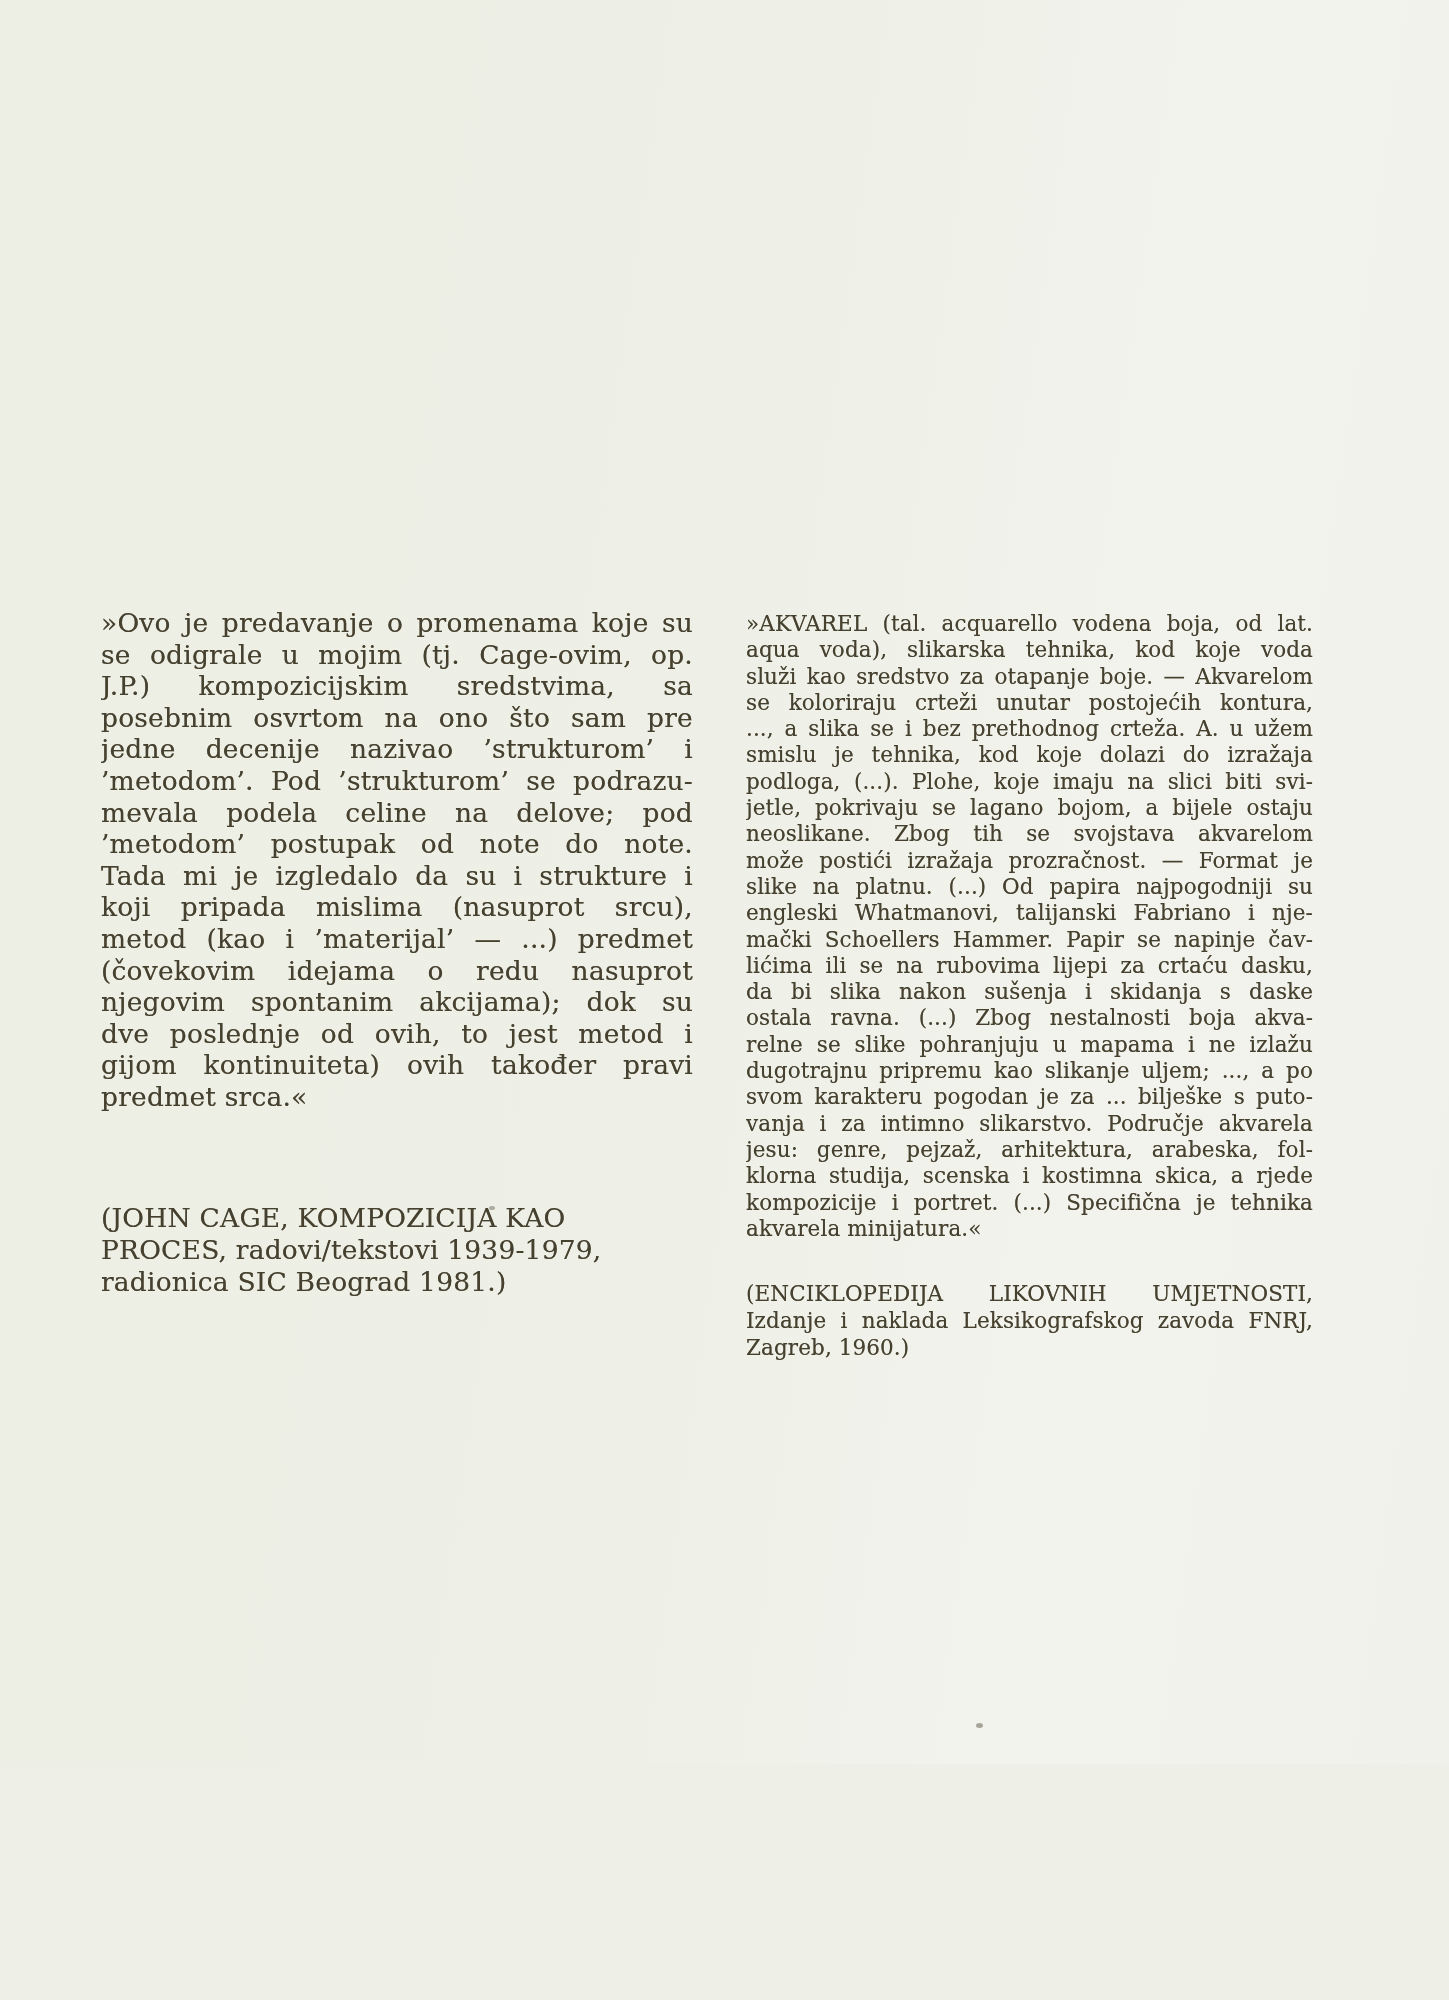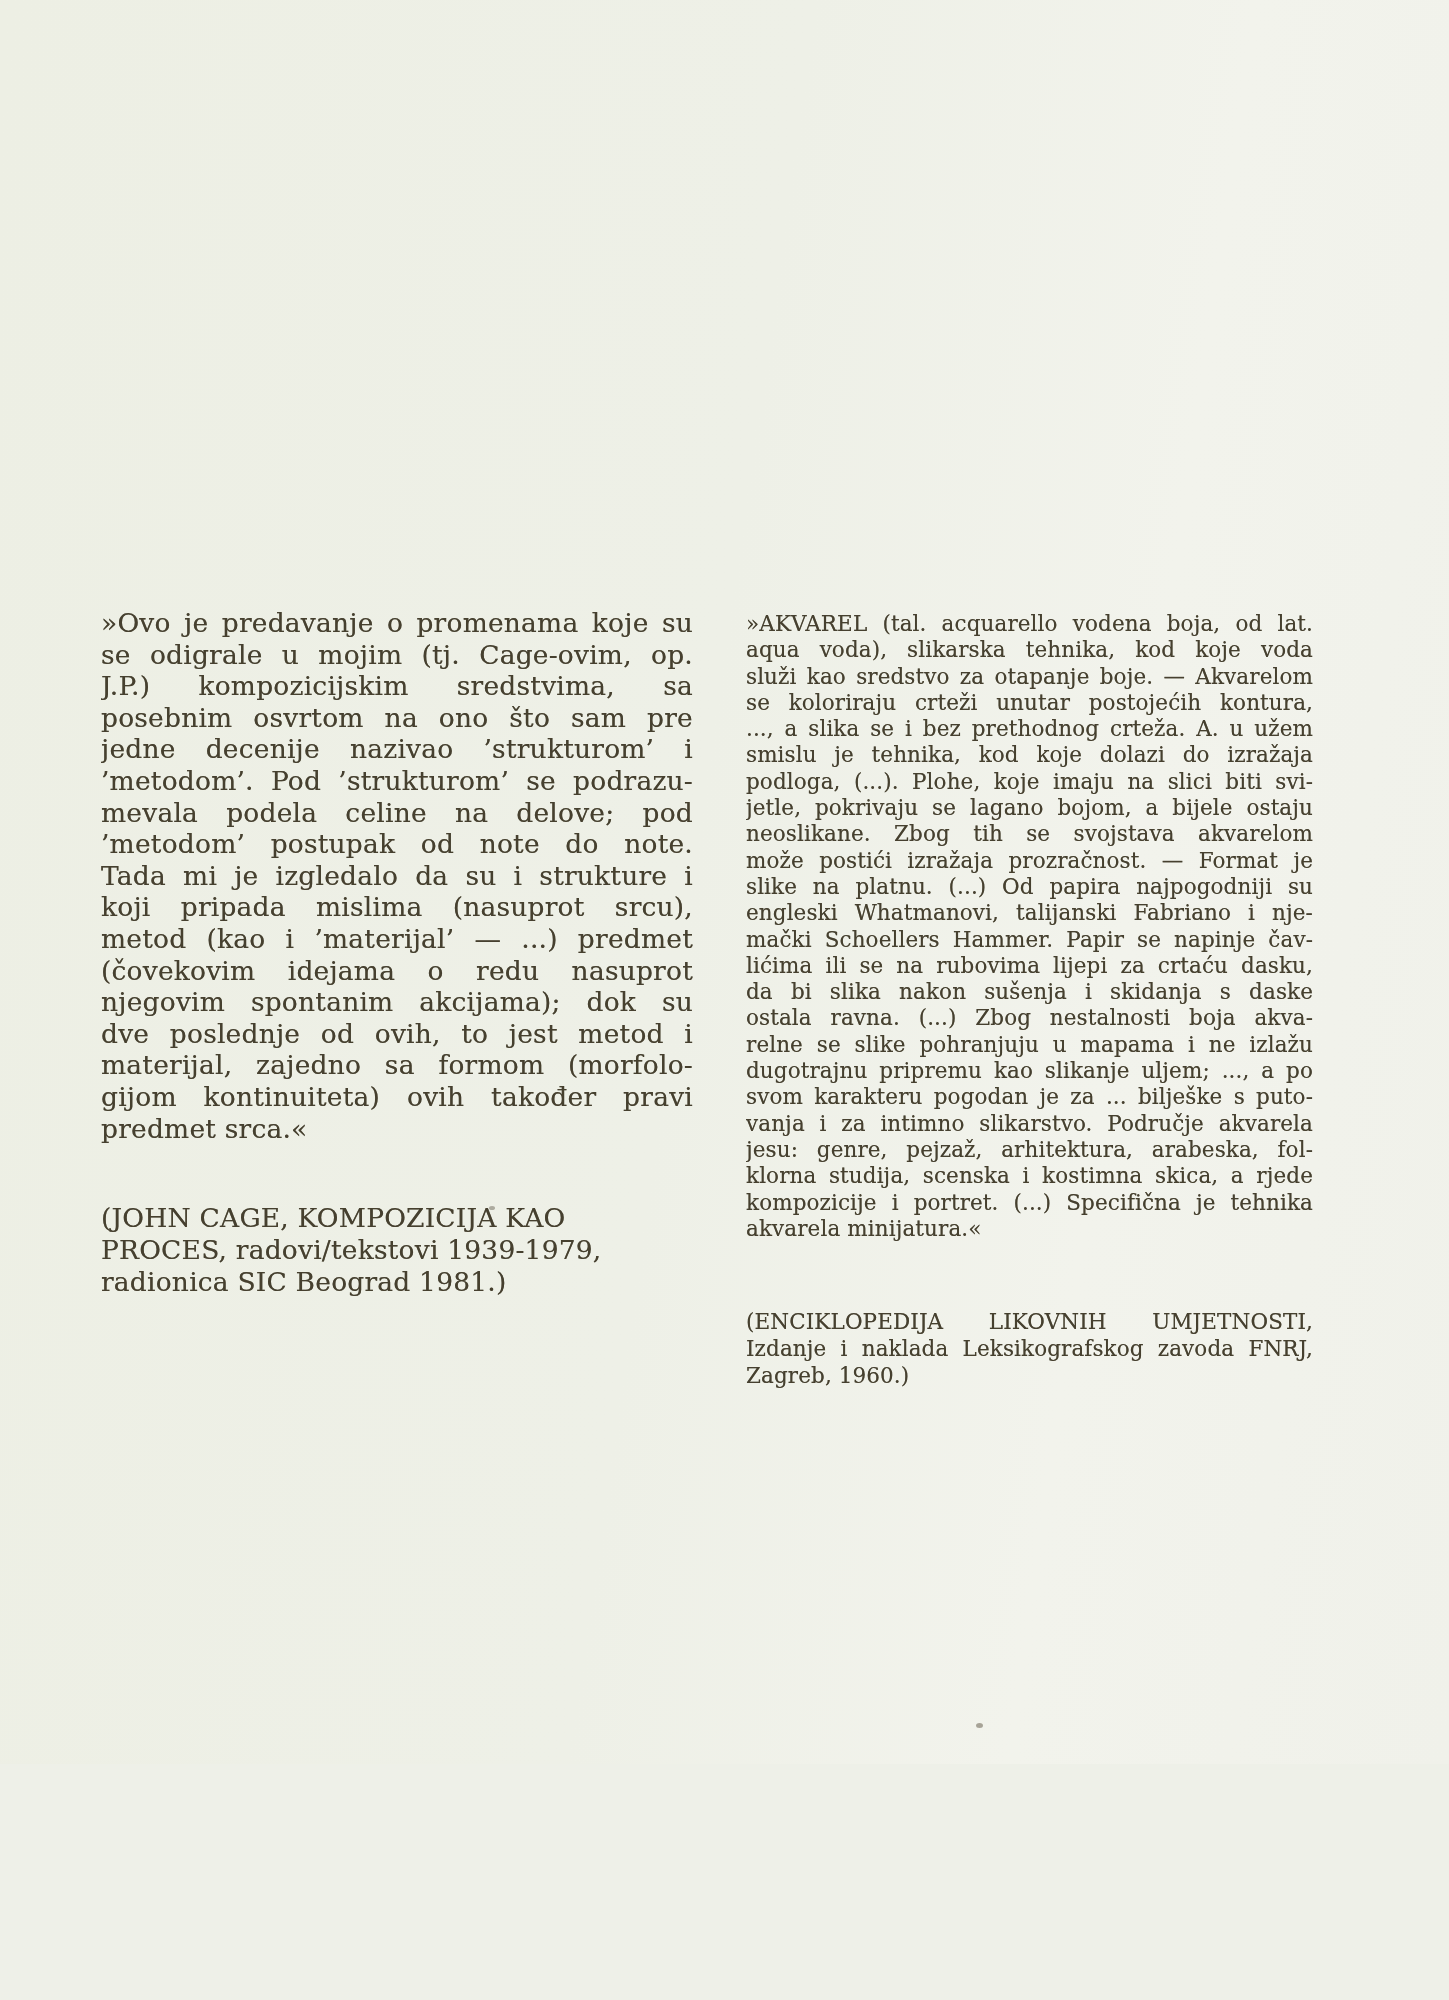--- a/index.html
+++ b/index.html
@@ -45,21 +45,21 @@
   }
   .left-cite .tline { height: 31.8px; }
   .right-entry {
     left: 746px; top: 611px; width: 567px;
     font-size: 21.5px; line-height: 26.3px;
     letter-spacing: 0.1px;
     text-shadow: 0 0 0.4px rgba(64,58,42,0.55);
   }
   .right-entry .tline { height: 26.3px; }
   .right-cite {
-    left: 746px; top: 1308px; width: 567px;
+    left: 746px; top: 1280px; width: 567px;
     font-size: 21.5px; line-height: 27px;
     letter-spacing: 0.1px;
     text-shadow: 0 0 0.4px rgba(64,58,42,0.55);
   }
   .right-cite .tline { height: 27px; }
 
   .showthrough {
     position: absolute;
     left: 1178px; top: 1928px;
     width: 205px; height: 58px;
@@ -110,21 +110,20 @@
       <div class="tline">jedne decenije nazivao ’strukturom’ i</div>
       <div class="tline">’metodom’. Pod ’strukturom’ se podrazu-</div>
       <div class="tline">mevala podela celine na delove; pod</div>
       <div class="tline">’metodom’ postupak od note do note.</div>
       <div class="tline">Tada mi je izgledalo da su i strukture i</div>
       <div class="tline">koji pripada mislima (nasuprot srcu),</div>
       <div class="tline">metod (kao i ’materijal’ — ...) predmet</div>
       <div class="tline">(čovekovim idejama o redu nasuprot</div>
       <div class="tline">njegovim spontanim akcijama); dok su</div>
       <div class="tline">dve poslednje od ovih, to jest metod i</div>
-      <div class="tline">materijal, zajedno sa formom (morfolo-</div>
       <div class="tline">gijom kontinuiteta) ovih također pravi</div>
       <div class="tline lastline">predmet srca.«</div>
     </div>
 
   <div class="textblock left-cite">
       <div class="tline">(JOHN CAGE, KOMPOZICIJA KAO</div>
       <div class="tline">PROCES, radovi/tekstovi 1939-1979,</div>
       <div class="tline lastline">radionica SIC Beograd 1981.)</div>
     </div>
 

